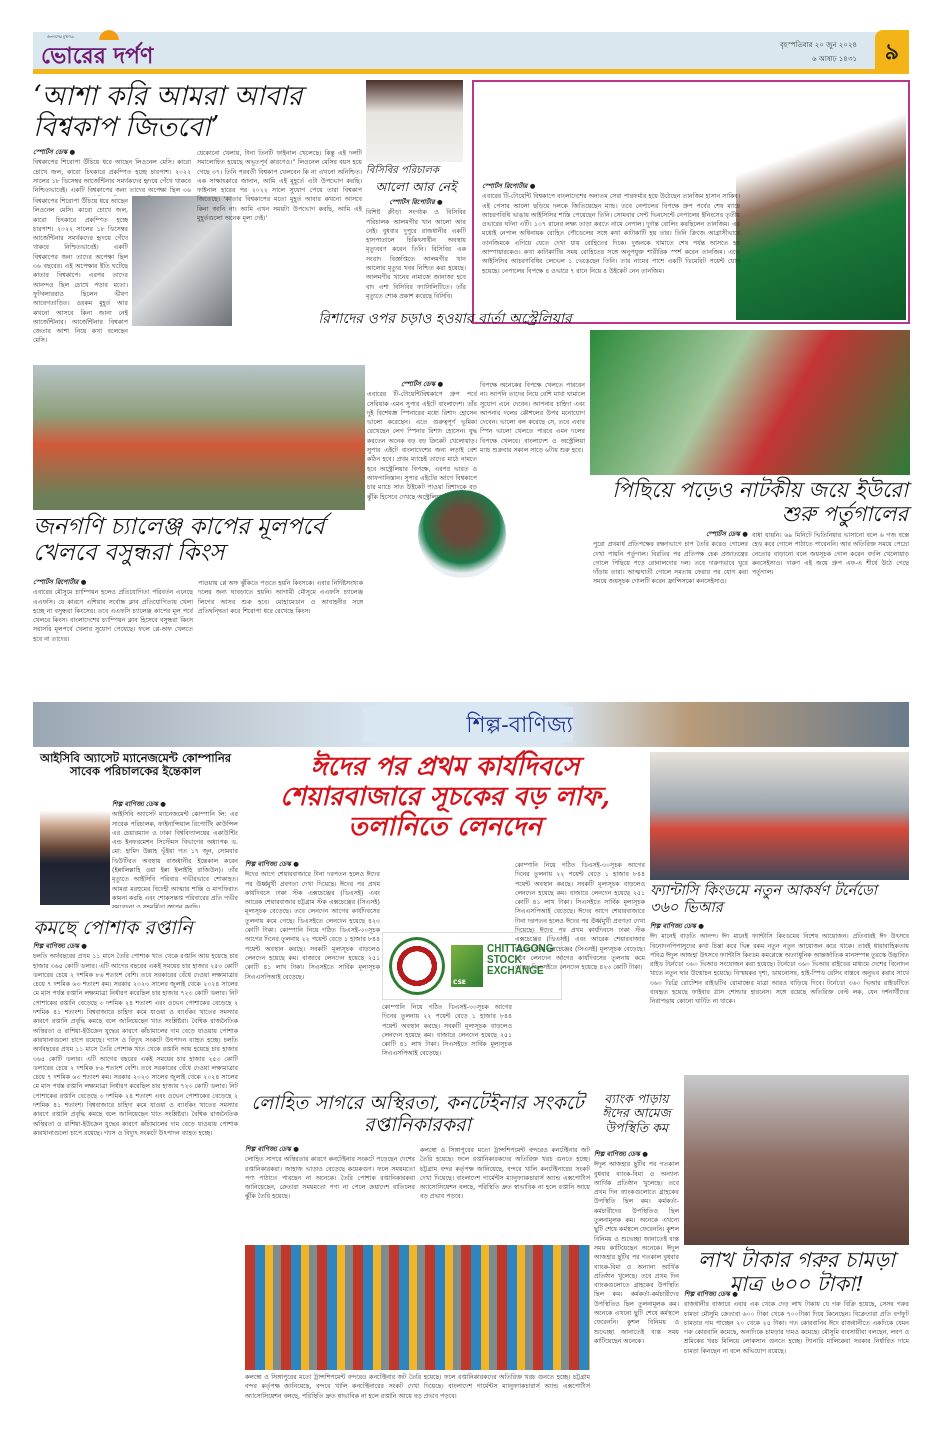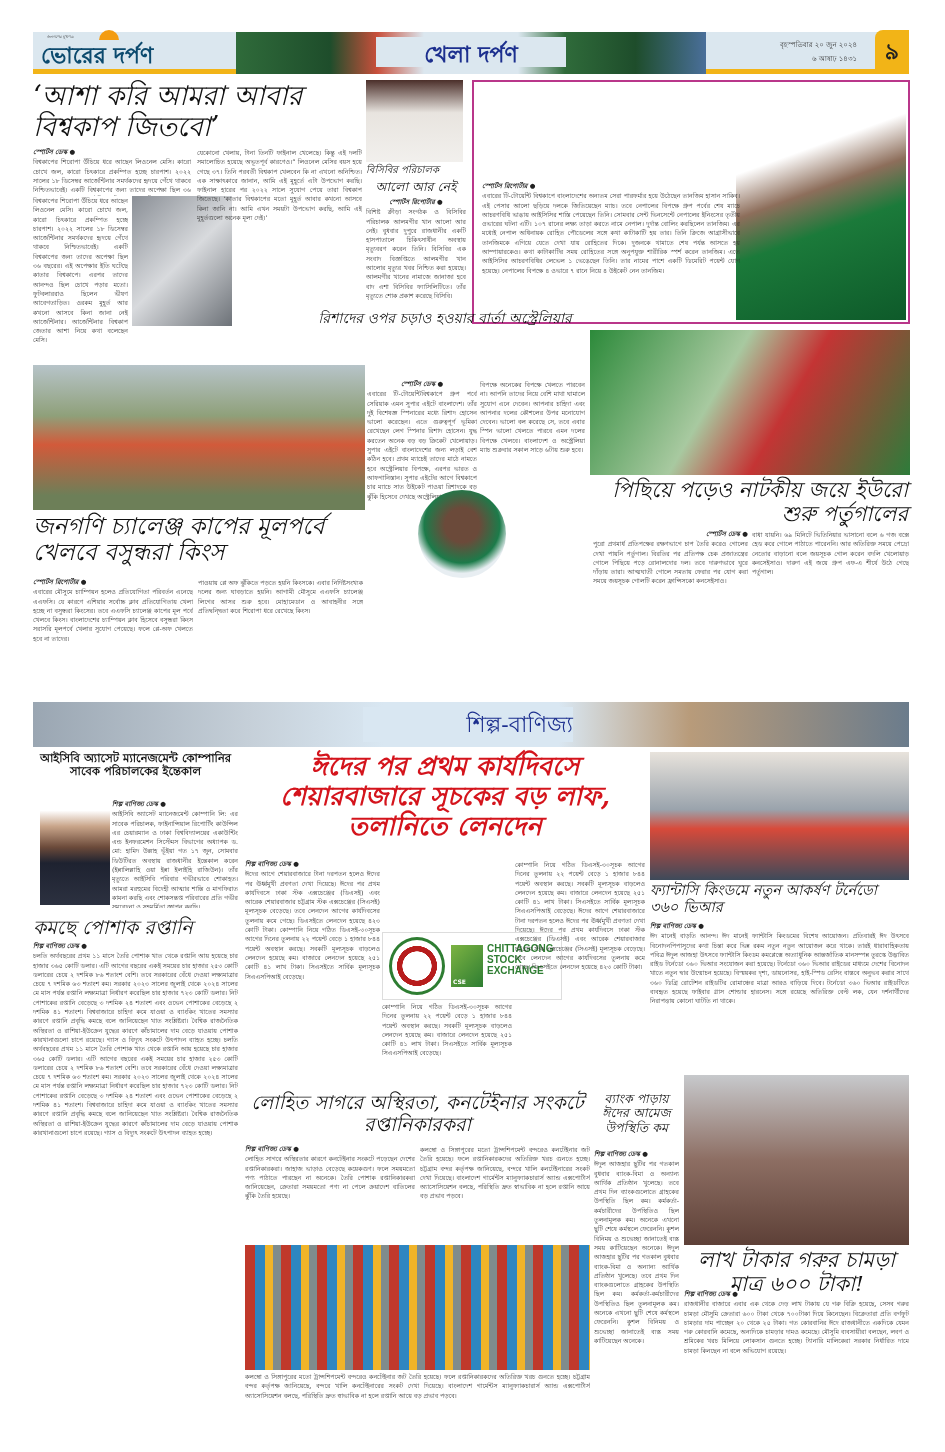--- a/index.html
+++ b/index.html
@@ -4,21 +4,21 @@
 <style>
 *{box-sizing:border-box;margin:0;padding:0}
 body{width:945px;height:1452px;background:#fff;font-family:"DejaVu Sans",sans-serif;color:#222;overflow:hidden;position:relative}
 .abs{position:absolute}
 .txt{font-size:6.2px;line-height:9.3px;color:#333;text-align:justify;overflow:hidden}
 .dl{font-size:6.5px;font-style:italic;font-weight:bold;color:#222;display:block}
 .hl{font-family:"DejaVu Serif",serif;font-style:italic;color:#111;line-height:1.15}
 .img{overflow:hidden}
 
 #mast{left:33px;top:32px;width:876px;height:42px;background:#dbe7ef;border-bottom:5px solid #f2b417}
-#logo{left:8px;top:6px;font-size:22px;font-weight:bold;font-family:"DejaVu Serif",serif;color:#0c4a6e}
+#logo{left:8px;top:6px;font-size:22px;font-weight:bold;font-family:"DejaVu Serif",serif;color:#701a75}
 #logo-tag{left:14px;top:2px;font-size:4px;color:#333}
 #sun{left:66px;top:-2px;width:20px;height:10px;border-radius:10px 10px 0 0;background:#f39c12}
 #banner{left:203px;top:0;width:470px;height:42px;background:linear-gradient(90deg,#2f6b3a,#1e4d2b 20%,#c84f3b 30%,#dbe7ef 40%,#dbe7ef 60%,#2f6b3a 70%,#1e4d2b 85%,#4a6f9a)}
 #banner-title{left:140px;top:5px;width:190px;height:30px;font-size:22px;font-weight:bold;color:#1c2f8e;text-align:center;font-family:"DejaVu Serif",serif;background:#dbe7ef}
 #date{right:52px;top:6px;font-size:7px;color:#333;text-align:right;line-height:14px}
 #pageno{right:0;top:-2px;width:34px;height:44px;background:#f2b417;font-size:22px;font-weight:bold;text-align:center;line-height:44px;border-radius:8px 0 0 0}
 
 .grey{background:linear-gradient(135deg,#8a8f96,#d8dadd 50%,#6d7278)}
 .fieldimg{background:linear-gradient(180deg,#b7c4c9,#8fa07a 35%,#d25a3a 55%,#6d7f58 90%)}
 .pinkbox{border:2px solid #b9368a}
@@ -26,23 +26,20 @@
 #shilpo{left:33px;top:702px;width:876px;height:45px;background:linear-gradient(90deg,#9aa6b2,#c6d0d9 25%,#d9e7f2 40%,#d9e7f2 60%,#b89b7a 75%,#6b7c8c)}
 #shilpo-title{left:330px;top:5px;width:210px;height:35px;font-size:22px;font-weight:normal;color:#1c2f8e;text-align:right;font-family:"DejaVu Serif",serif;background:#d9e7f2;line-height:35px}
 </style>
 </head>
 <body>
 
 <div id="mast" class="abs">
   <div id="sun" class="abs"></div>
   <span id="logo-tag" class="abs">জনগণের মুখপত্র</span>
   <span id="logo" class="abs">ভোরের দর্পণ</span>
-  <div id="banner" class="abs">
-    <div id="banner-title" class="abs">খেলা দর্পণ</div>
-  </div>
   <div id="date" class="abs">
     <div>বৃহস্পতিবার ২০ জুন ২০২৪</div>
     <div>৬ আষাঢ় ১৪৩১</div>
   </div>
   <div id="pageno" class="abs">৯</div>
 </div>
 
 <div class="abs" style="left:33px;top:80px;width:330px">
   <div class="hl" style="font-size:27px;">‘আশা করি আমরা আবার বিশ্বকাপ জিতবো’</div>
 </div>

